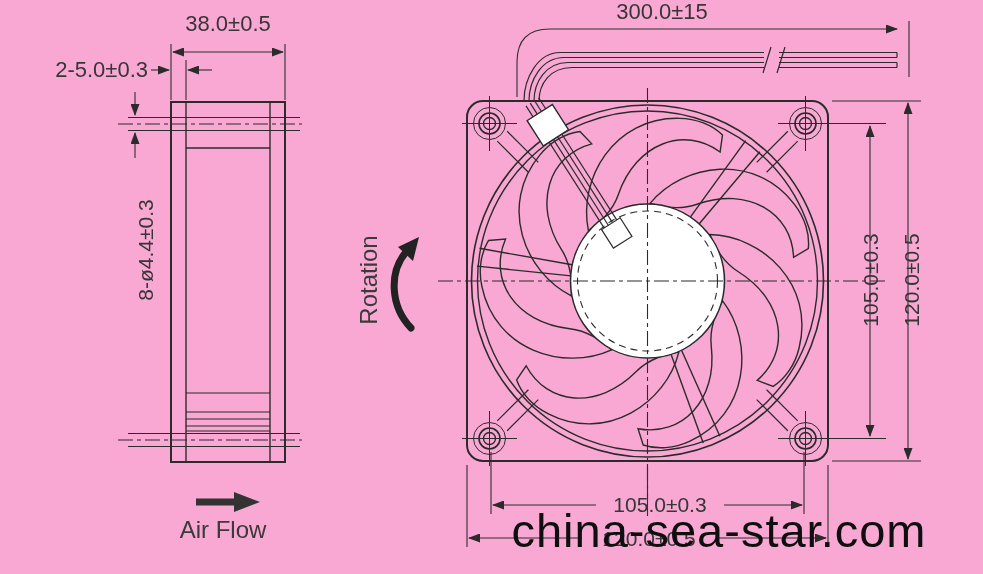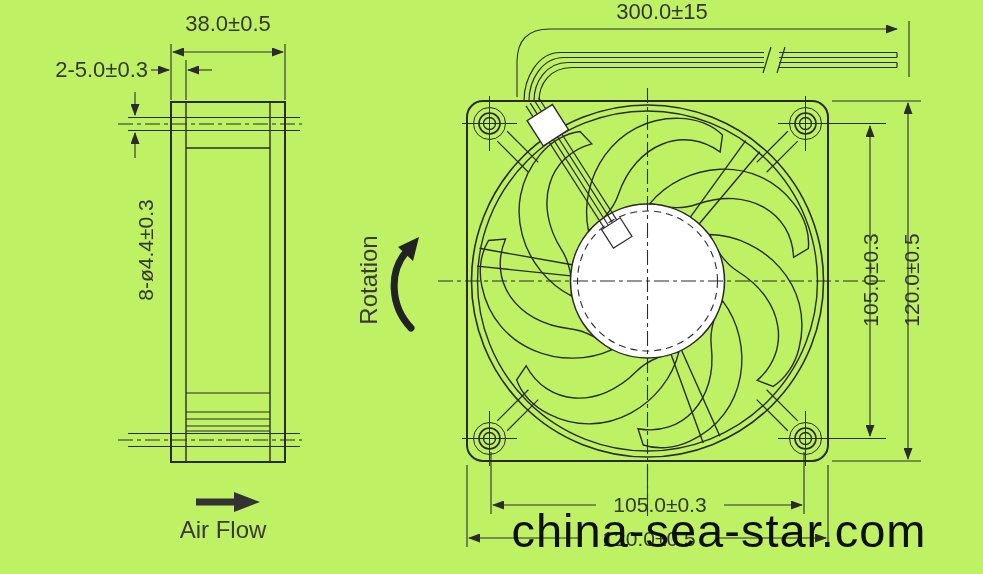--- a/index.html
+++ b/index.html
@@ -1,19 +1,19 @@
 <!DOCTYPE html>
 <html><head>
 <meta charset="utf-8">
 <style>
   html,body{margin:0;padding:0;background:#fff;}
   .stage{
     position:relative;
     width:983px;height:574px;
-    background:#bef264;
+    background:#f9a8d4;
     overflow:hidden;
     font-family:"Liberation Sans", sans-serif;
   }
   svg{position:absolute;left:0;top:0;}
   .ln{stroke:#2b2b2b;fill:none;}
   .w2{stroke-width:2;}
   .w16{stroke-width:1.6;}
   .w14{stroke-width:1.4;}
   .w12{stroke-width:1.2;}
   .w1{stroke-width:1;}

